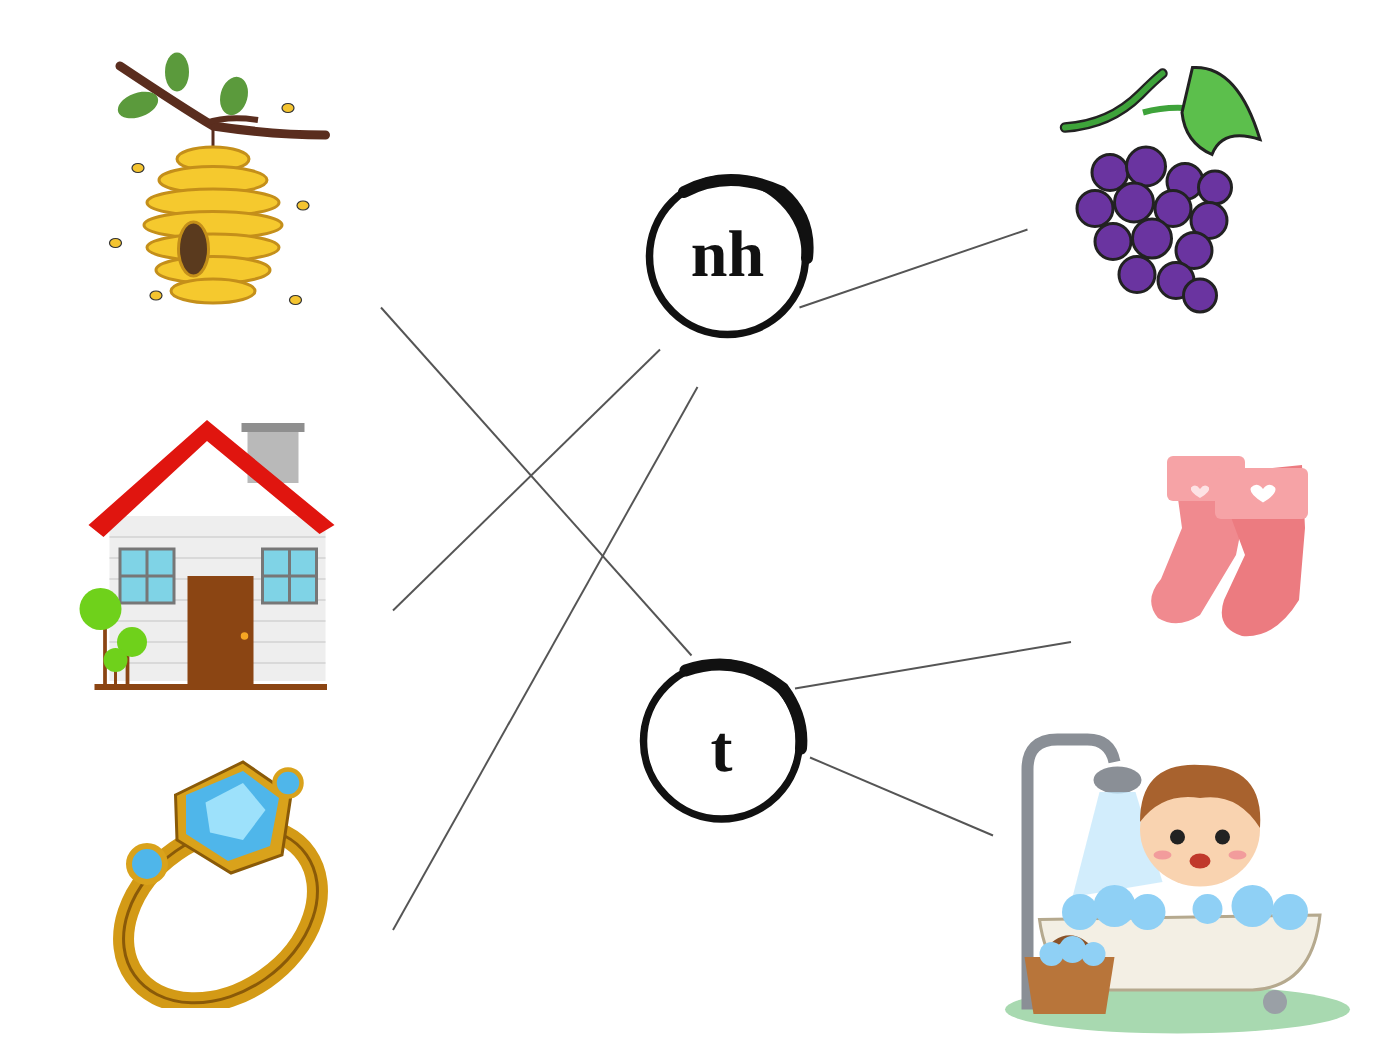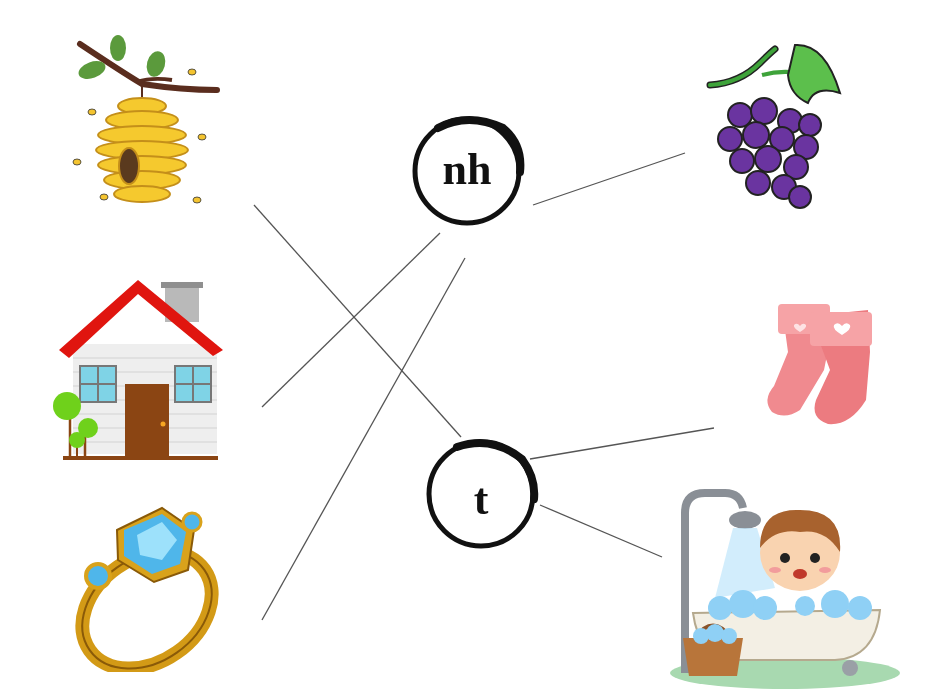--- a/index.html
+++ b/index.html
@@ -163,21 +163,21 @@
       <path d="M18 150 L78 150 L72 188 L24 188 Z" fill="#b8753a"></path>
       <path d="M30 150 Q48 125 66 150" stroke="#8a5228" stroke-width="4" fill="none"></path>
       <g fill="#8fd0f5">
           <circle cx="36" cy="148" r="8"></circle>
           <circle cx="50" cy="145" r="9"></circle>
           <circle cx="64" cy="148" r="8"></circle>
         </g>
     </svg>
   </div>
 
-  <div class="node" style="left:408px;top:110px;text-align:right;">
+  <div class="node" style="left:426px;top:110px;text-align:right;">
     <svg viewBox="0 0 118 118">
       <circle cx="59" cy="61" r="52" fill="none" stroke="#111" stroke-width="5"></circle>
       <path d="M30 18 Q60 2 95 18 Q115 35 112 62" fill="none" stroke="#111" stroke-width="8" stroke-linecap="round"></path>
     </svg>
     <div class="lbl">nh</div>
   </div>
 
   <div class="node" style="left:422px;top:433px;">
     <svg viewBox="0 0 118 118">
       <circle cx="59" cy="61" r="52" fill="none" stroke="#111" stroke-width="5"></circle>

